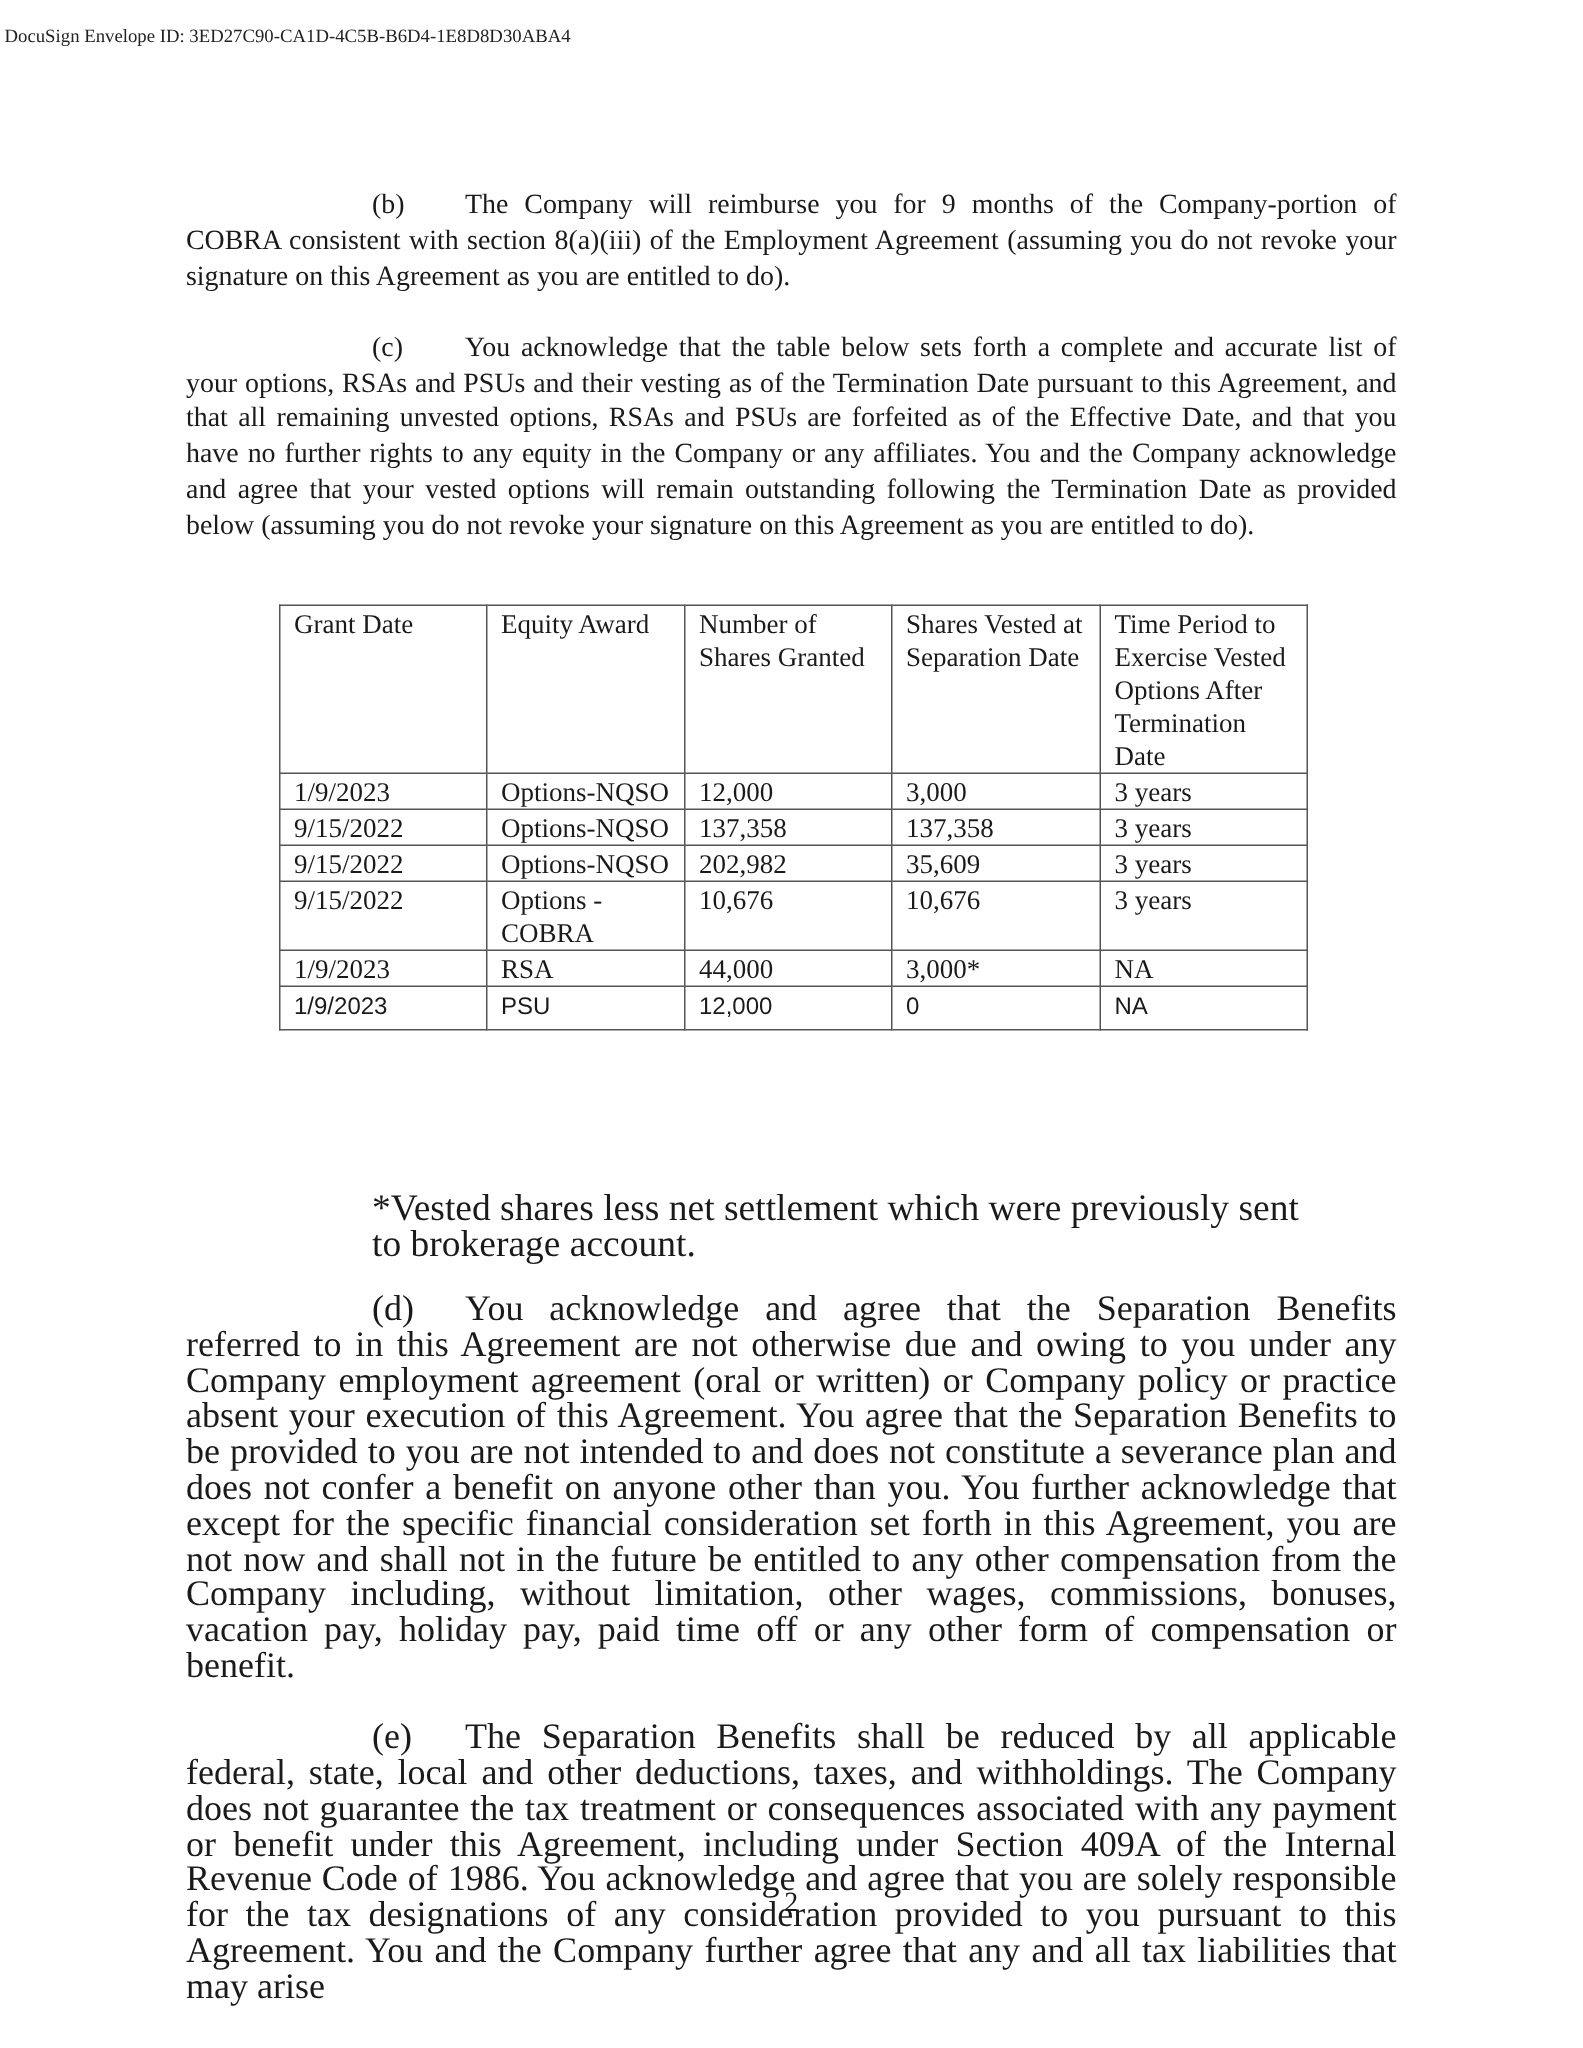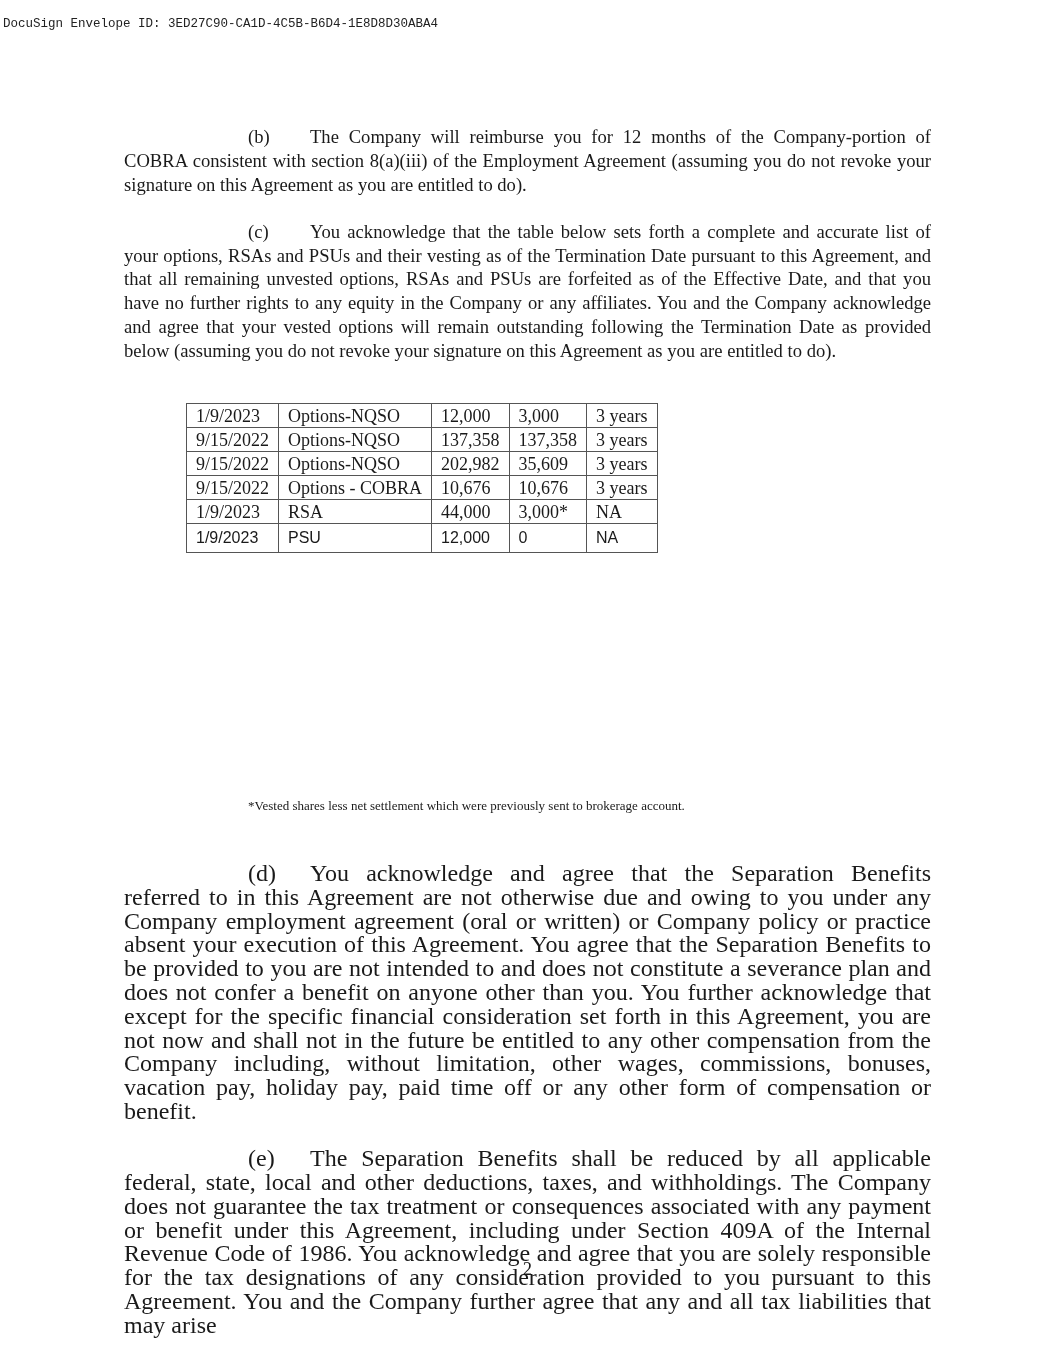--- a/index.html
+++ b/index.html
@@ -1,44 +1,51 @@
 <!DOCTYPE html>
 <html><head>
 <meta charset="utf-8">
 <style>
   html, body { margin: 0; padding: 0; background: #ffffff; }
   body { width: 1055px; height: 1365px; position: relative; overflow: hidden; color: #1a1a1a; }
-  .envelope { position: absolute; left: 3px; top: 17px; font-family: Liberation Mono, monospace; font-size: 12.5px; color: #222; }
+  .envelope { position: absolute; left: 3px; top: 17px; font-family: Liberation Serif, serif; font-size: 12.5px; color: #222; }
   .page { position: absolute; left: 124px; top: 125px; width: 807px; font-family: "Liberation Serif", serif; font-size: 18.6px; line-height: 23.8px; }
   .para { text-align: justify; margin: 0; }
   .para .lead { display: inline-block; width: 124px; }
   .para .label { display: inline-block; width: 62px; }
   .gap { height: 23.5px; }
   table.equity { position: absolute; left: 186px; top: 403px; border-collapse: collapse; font-family: "Liberation Serif", serif; font-size: 18px; line-height: 22px; }
   table.equity td { border: 1px solid #555; vertical-align: top; padding: 1px 9px 0 9px; }
   table.equity td.num { }
   table.equity tr.sans td { font-family: "Liberation Sans", sans-serif; font-size: 16px; padding-top: 3px; padding-bottom: 3px; }
   .c1 { width: 119px; } .c2 { width: 113px; } .c3 { width: 119px; } .c4 { width: 120px; } .c5 { width: 119px; }
-  .footnote { position: absolute; left: 248px; top: 794px; width: 640px; font-family: "Liberation Serif", serif; font-size: 13px; line-height: 23.8px; margin: 0; }
+  .footnote { position: absolute; left: 248px; top: 794px; width: 640px; font-family: "Liberation Serif", serif; font-size: 25px; line-height: 23.8px; margin: 0; }
   .page2 { position: absolute; left: 124px; top: 862px; width: 807px; font-family: "Liberation Serif", serif; font-size: 24px; line-height: 23.8px; }
   .pagenum { position: absolute; left: 0; width: 1055px; top: 1258px; text-align: center; font-family: "Liberation Serif", serif; font-size: 18.6px; }
 </style>
 </head>
 <body>
 
 <div class="envelope">DocuSign Envelope ID: 3ED27C90-CA1D-4C5B-B6D4-1E8D8D30ABA4</div>
 
 <div class="page">
-  <p class="para"><span class="lead"></span><span class="label">(b)</span><span>The Company will reimburse you for 12 months of the Company-portion of COBRA consistent with section 8(a)(iii) of the Employment Agreement (assuming you do not revoke your signature on this Agreement as you are entitled to do).</span></p>
+  <p class="para"><span class="lead"></span><span class="label">(b)</span><span>The Company will reimburse you for 9 months of the Company-portion of COBRA consistent with section 8(a)(iii) of the Employment Agreement (assuming you do not revoke your signature on this Agreement as you are entitled to do).</span></p>
   <div class="gap"></div>
   <p class="para"><span class="lead"></span><span class="label">(c)</span><span>You acknowledge that the table below sets forth a complete and accurate list of your options, RSAs and PSUs and their vesting as of the Termination Date pursuant to this Agreement, and that all remaining unvested options, RSAs and PSUs are forfeited as of the Effective Date, and that you have no further rights to any equity in the Company or any affiliates. You and the Company acknowledge and agree that your vested options will remain outstanding following the Termination Date as provided below (assuming you do not revoke your signature on this Agreement as you are entitled to do).</span></p>
 </div>
 
 <table class="equity">
   <tbody>
+      <tr>
+    <td class="c1">Grant Date</td>
+    <td class="c2">Equity Award</td>
+    <td class="c3">Number of Shares Granted</td>
+    <td class="c4">Shares Vested at Separation Date</td>
+    <td class="c5">Time Period to Exercise Vested Options After Termination Date</td>
+  </tr>
   <tr>
     <td>1/9/2023</td>
     <td>Options-NQSO</td>
     <td class="num">12,000</td>
     <td class="num">3,000</td>
     <td class="num">3 years</td>
   </tr>
   <tr>
     <td>9/15/2022</td>
     <td>Options-NQSO</td>

